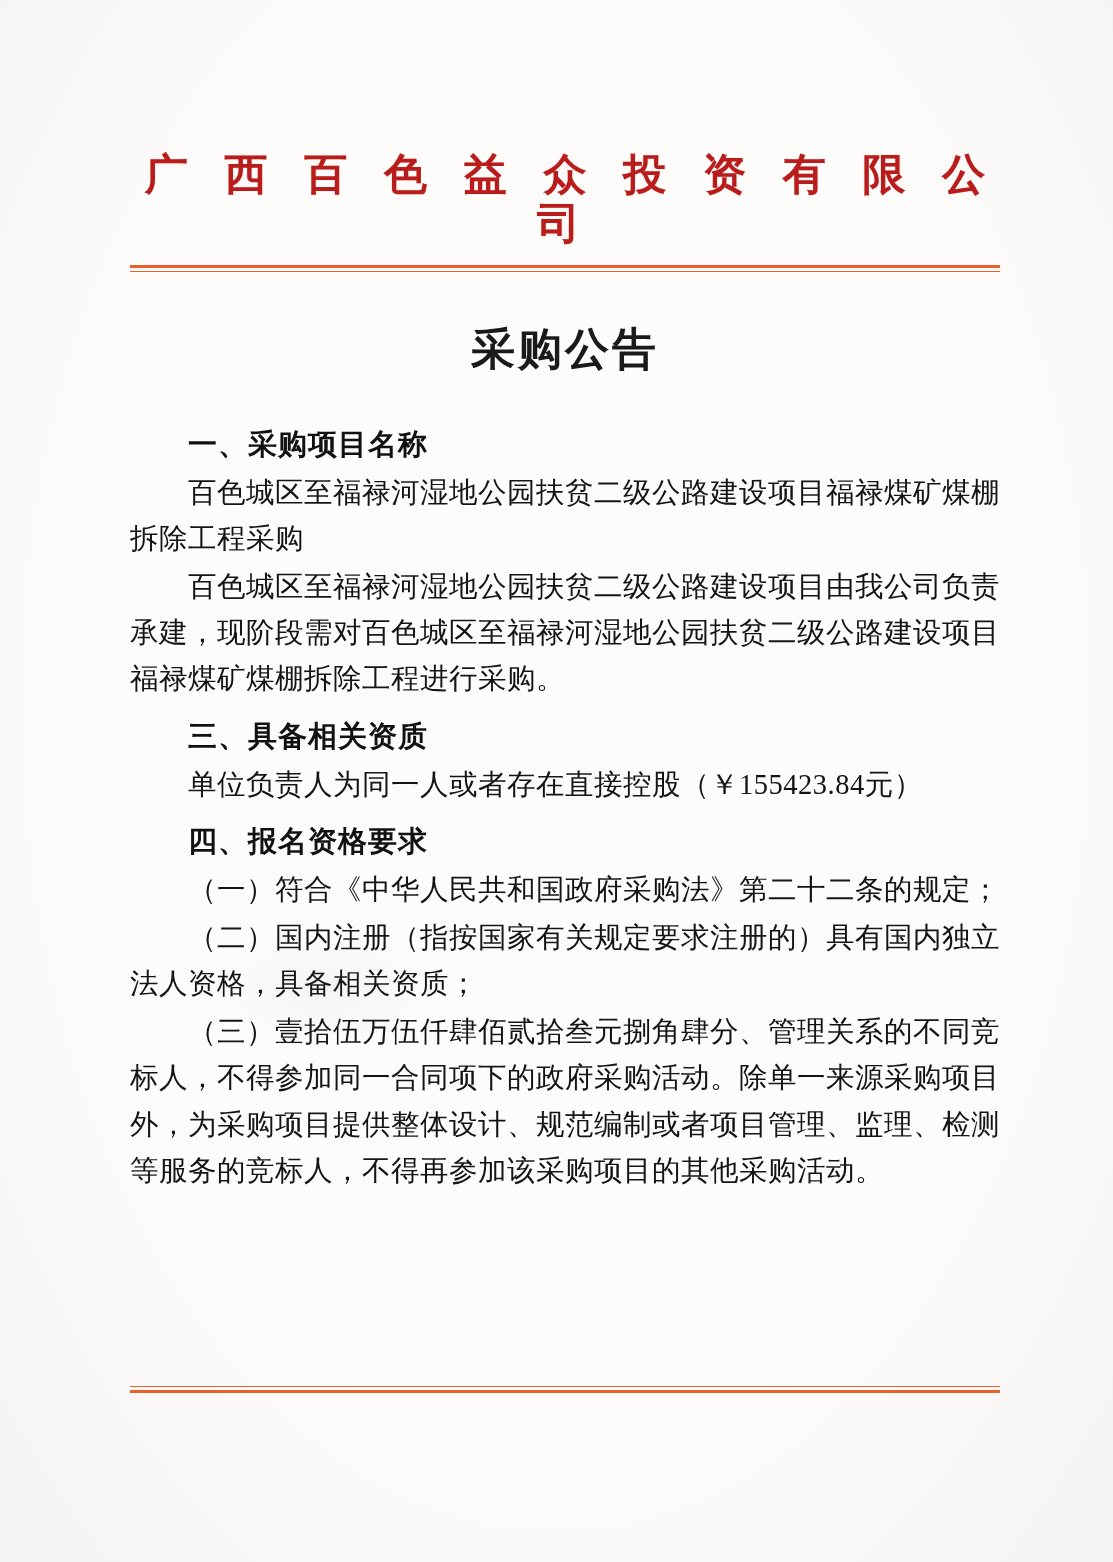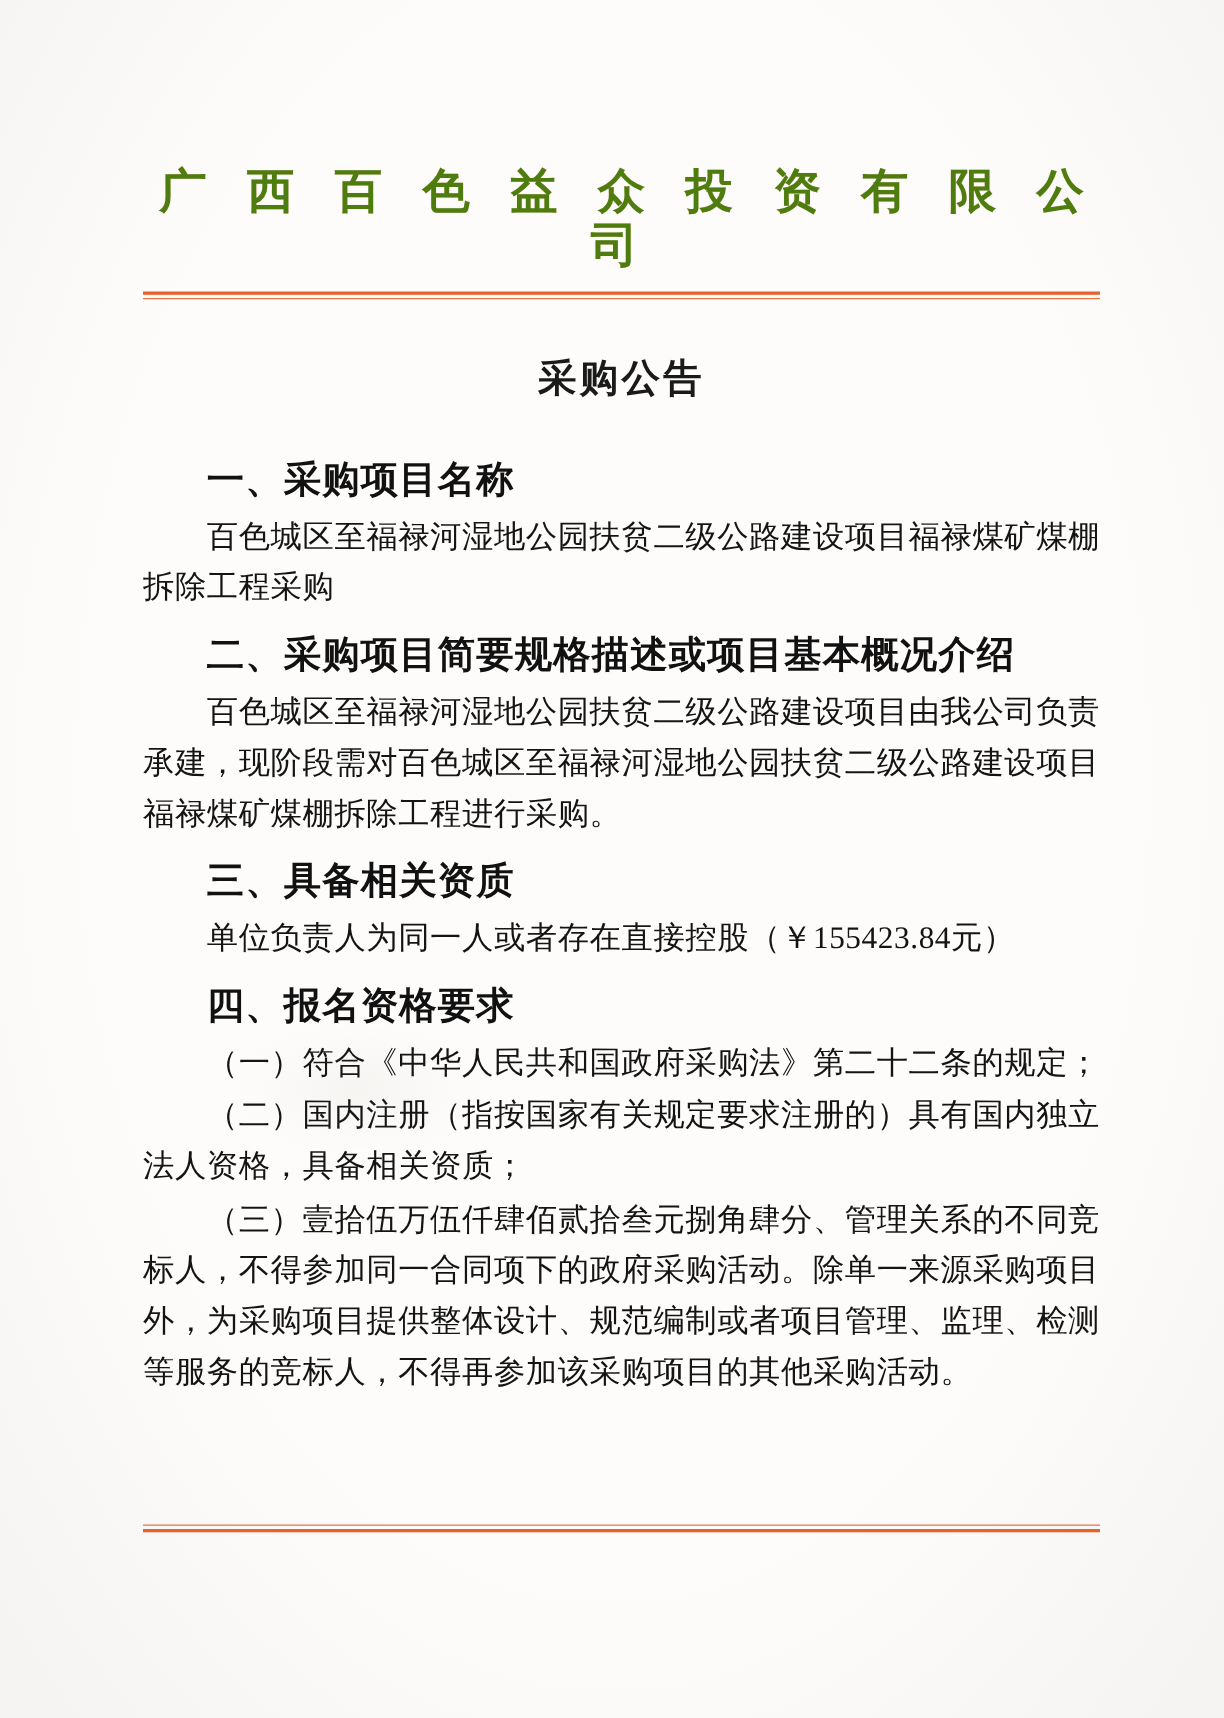--- a/index.html
+++ b/index.html
@@ -34,21 +34,21 @@
   .sheet {
     position: absolute;
     left: 130px;
     top: 150px;
     width: 870px;
   }
 
   
   .letterhead {
     text-align: center;
-    color: #4d7c0f;
+    color: #b91c1c;
     font-family: "Liberation Serif", "DejaVu Serif", serif;
     font-weight: 700;
     font-size: 43px;
     letter-spacing: 13px;
     text-indent: 13px;
     line-height: 1.15;
     padding-bottom: 14px;
     text-shadow: 0 0 1px rgba(232,98,44,0.35);
   }
   .rule-top {
@@ -58,39 +58,39 @@
   }
   .rule-top-thin {
     height: 0;
     border-top: 1px solid #e8622c;
     margin-top: 3px;
   }
 
   
   .doc-title {
     text-align: center;
-    font-size: 35px;
+    font-size: 44px;
     font-weight: 700;
     letter-spacing: 3px;
     color: #1a1a1a;
     margin-top: 48px;
     margin-bottom: 42px;
     font-family: "Liberation Serif", "DejaVu Serif", serif;
   }
 
   
   .body-text {
     font-size: 28.5px;
     line-height: 1.62;
     color: #141414;
     letter-spacing: 0.5px;
   }
   .section-heading {
     font-weight: 700;
-    font-size: 34px;
+    font-size: 29px;
     margin: 10px 0 2px 0;
     text-indent: 58px;
     letter-spacing: 1px;
     color: #111;
   }
   .para {
     text-indent: 58px;
     margin: 0 0 2px 0;
     text-align: justify;
     text-justify: inter-ideograph;
@@ -139,21 +139,20 @@
     <div class="rule-top"></div>
     <div class="rule-top-thin"></div>
 
     <div class="doc-title">采购公告</div>
 
     <div class="body-text">
 
       <div class="section-heading">一、采购项目名称</div>
       <p class="para">百色城区至福禄河湿地公园扶贫二级公路建设项目福禄煤矿煤棚拆除工程采购</p>
 
-      <div class="section-heading">二、采购项目简要规格描述或项目基本概况介绍</div>
       <p class="para block">百色城区至福禄河湿地公园扶贫二级公路建设项目由我公司负责承建，现阶段需对百色城区至福禄河湿地公园扶贫二级公路建设项目福禄煤矿煤棚拆除工程进行采购。</p>
 
       <div class="section-heading">三、具备相关资质</div>
       <p class="para">单位负责人为同一人或者存在直接控股（￥155423.84元）</p>
 
       <div class="section-heading">四、报名资格要求</div>
       <p class="para">（一）符合《中华人民共和国政府采购法》第二十二条的规定；</p>
       <p class="para">（二）国内注册（指按国家有关规定要求注册的）具有国内独立法人资格，具备相关资质；</p>
       <p class="para">（三）壹拾伍万伍仟肆佰贰拾叁元捌角肆分、管理关系的不同竞标人，不得参加同一合同项下的政府采购活动。除单一来源采购项目外，为采购项目提供整体设计、规范编制或者项目管理、监理、检测等服务的竞标人，不得再参加该采购项目的其他采购活动。</p>
 

